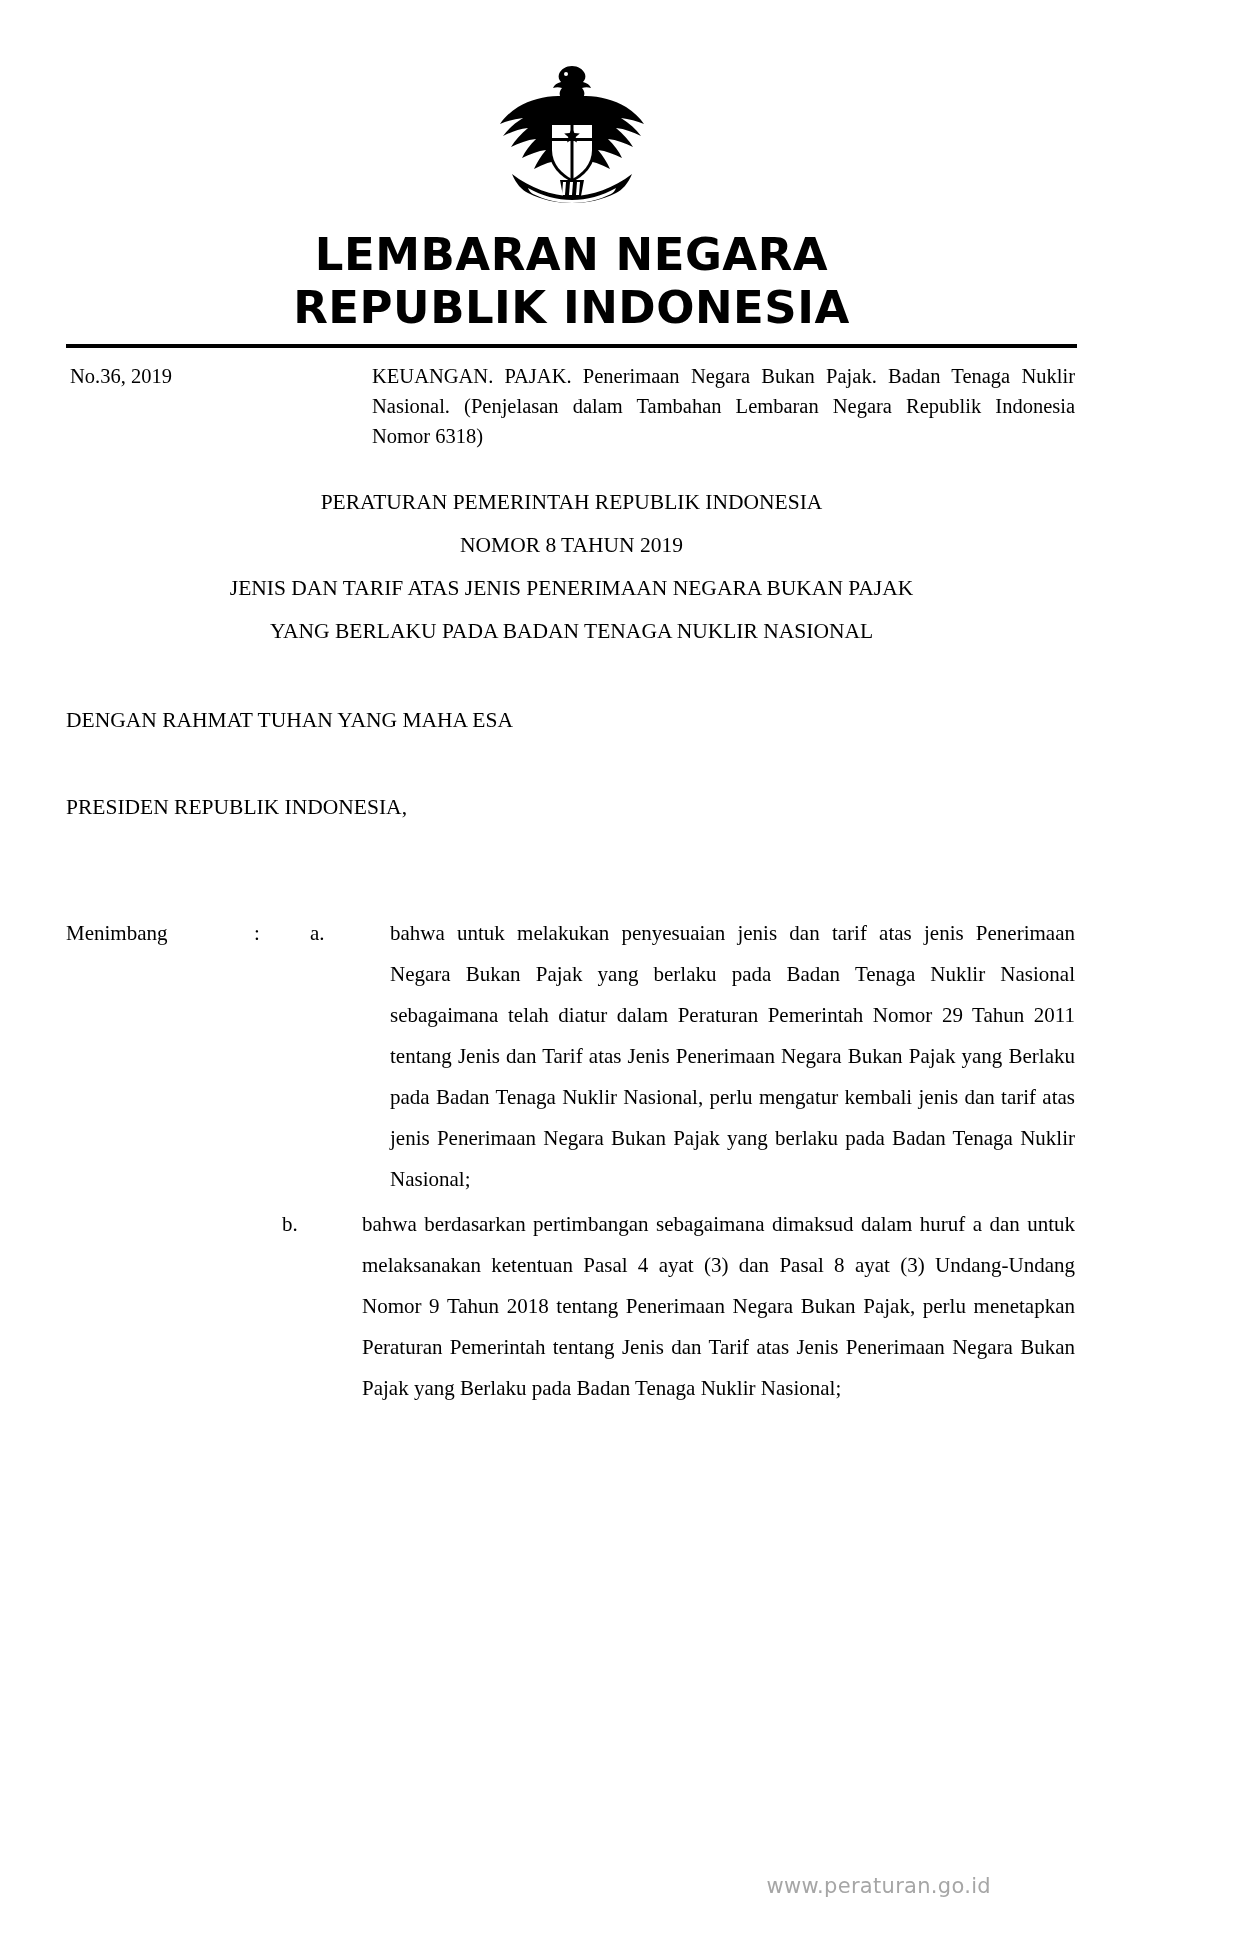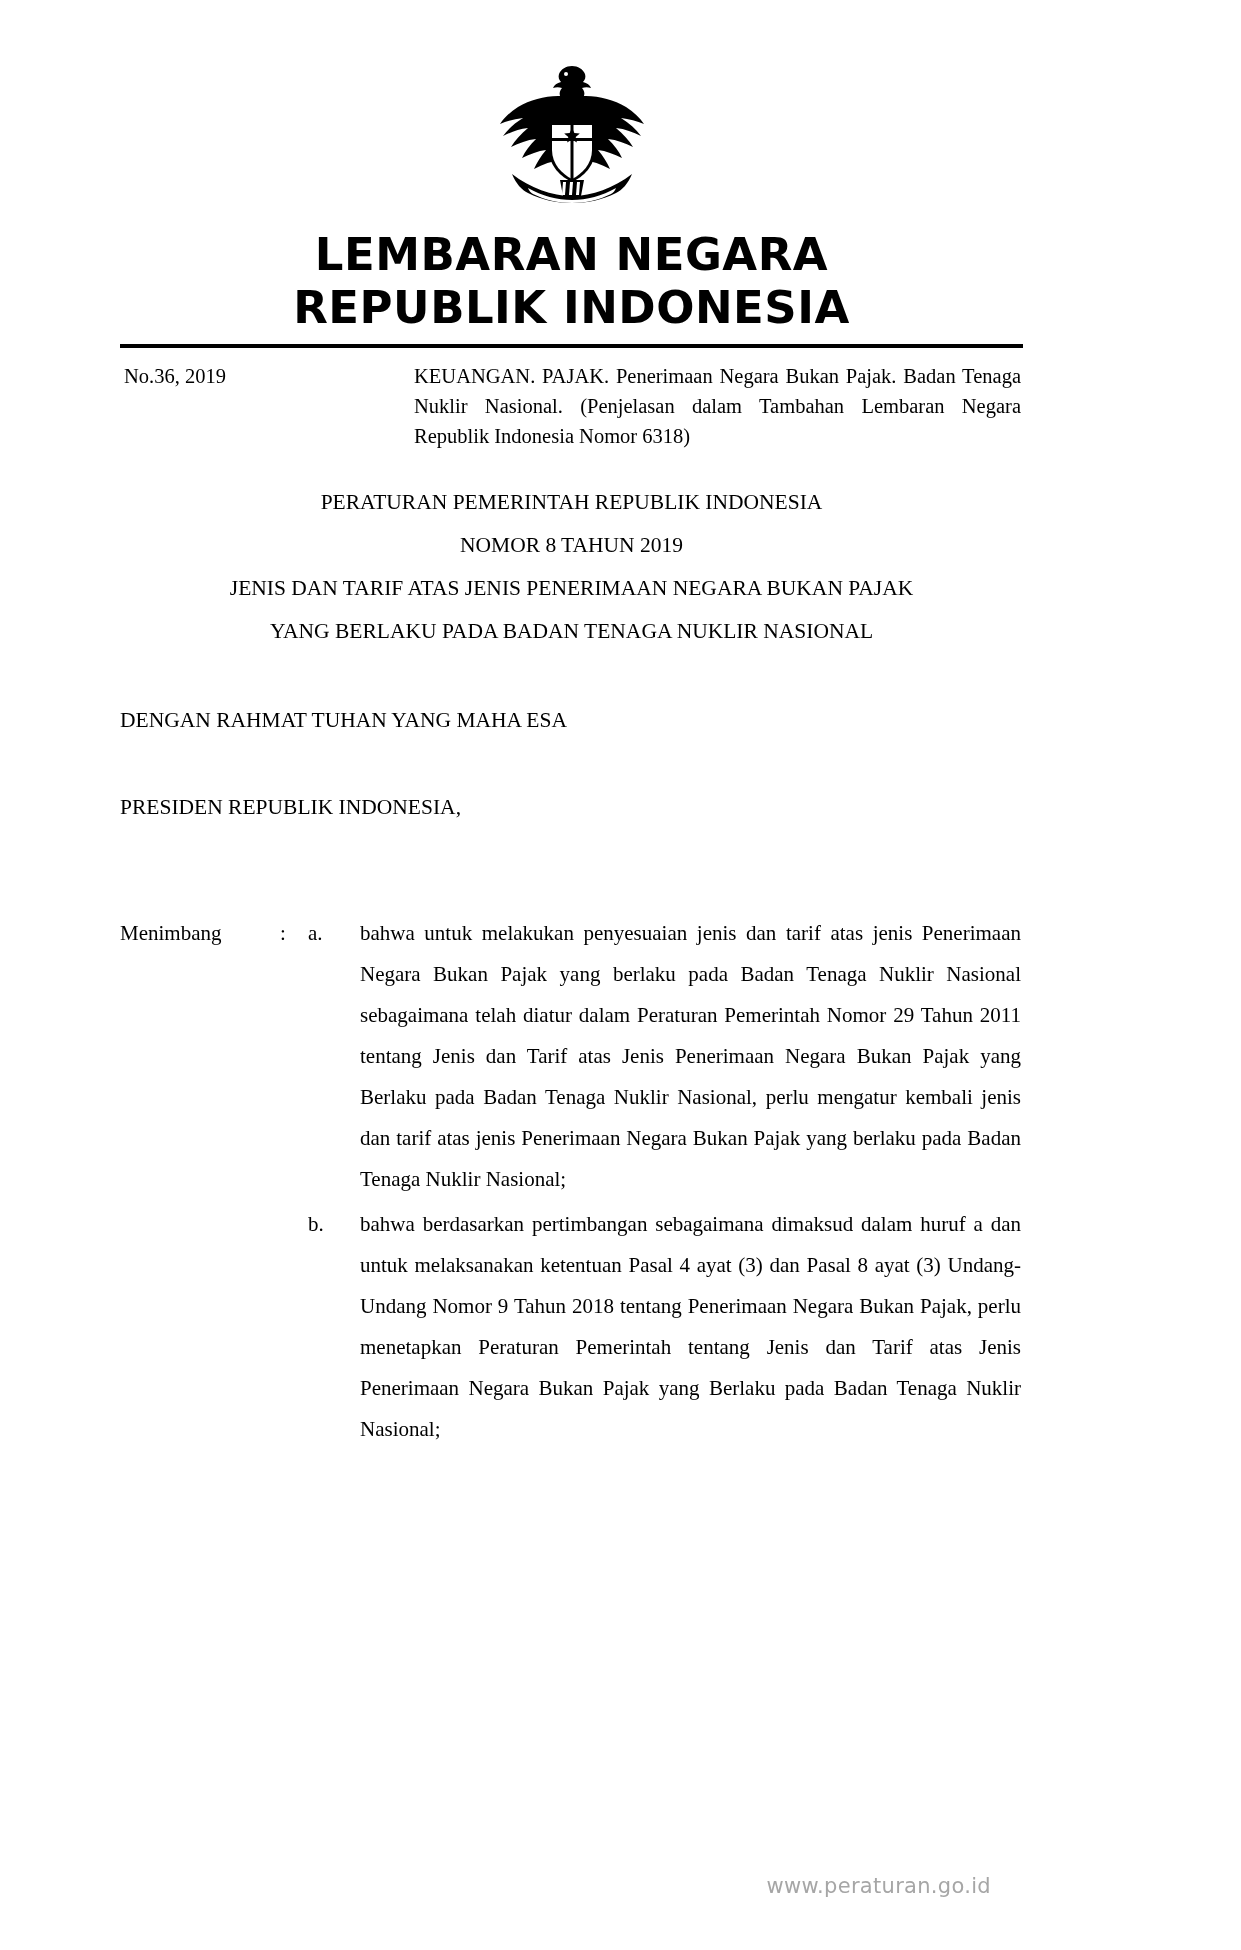--- a/index.html
+++ b/index.html
@@ -13,21 +13,21 @@
     font-family: "Liberation Serif", serif;
     color: #000000;
     position: relative;
     overflow: hidden;
   }
   .page {
     position: relative;
     width: 1143px;
     height: 1950px;
     box-sizing: border-box;
-    padding: 0 120px;
+    padding: 0 66px;
   }
 
   
   .emblem-wrap {
     padding-top: 62px;
     display: flex;
     justify-content: center;
     align-items: flex-start;
     height: 160px;
   }
@@ -54,20 +54,21 @@
     border-top: 4px solid #000;
     margin: 10px 0 0 0;
   }
 
   
   .header-row {
     display: flex;
     margin-top: 14px;
     font-size: 20.5px;
     line-height: 1.45;
+    gap: 12px;
   }
   .header-no {
     width: 290px;
     flex: 0 0 290px;
     padding-left: 4px;
   }
   .header-desc {
     flex: 1 1 auto;
     text-align: justify;
     text-justify: inter-word;
@@ -96,20 +97,21 @@
 
   
   .considerations {
     margin-top: 84px;
     font-size: 21px;
     line-height: 1.95;
   }
   .cons-row {
     display: flex;
     align-items: flex-start;
+    gap: 28px;
   }
   .cons-label {
     width: 160px;
     flex: 0 0 160px;
     padding-left: 0px;
   }
   .cons-colon {
     width: 28px;
     flex: 0 0 28px;
   }

